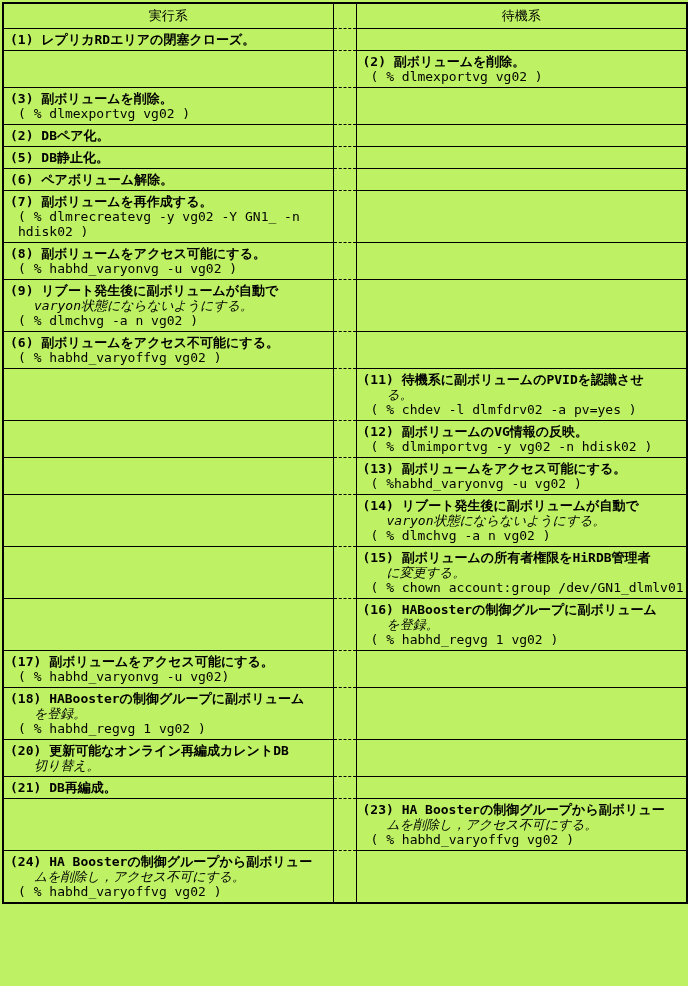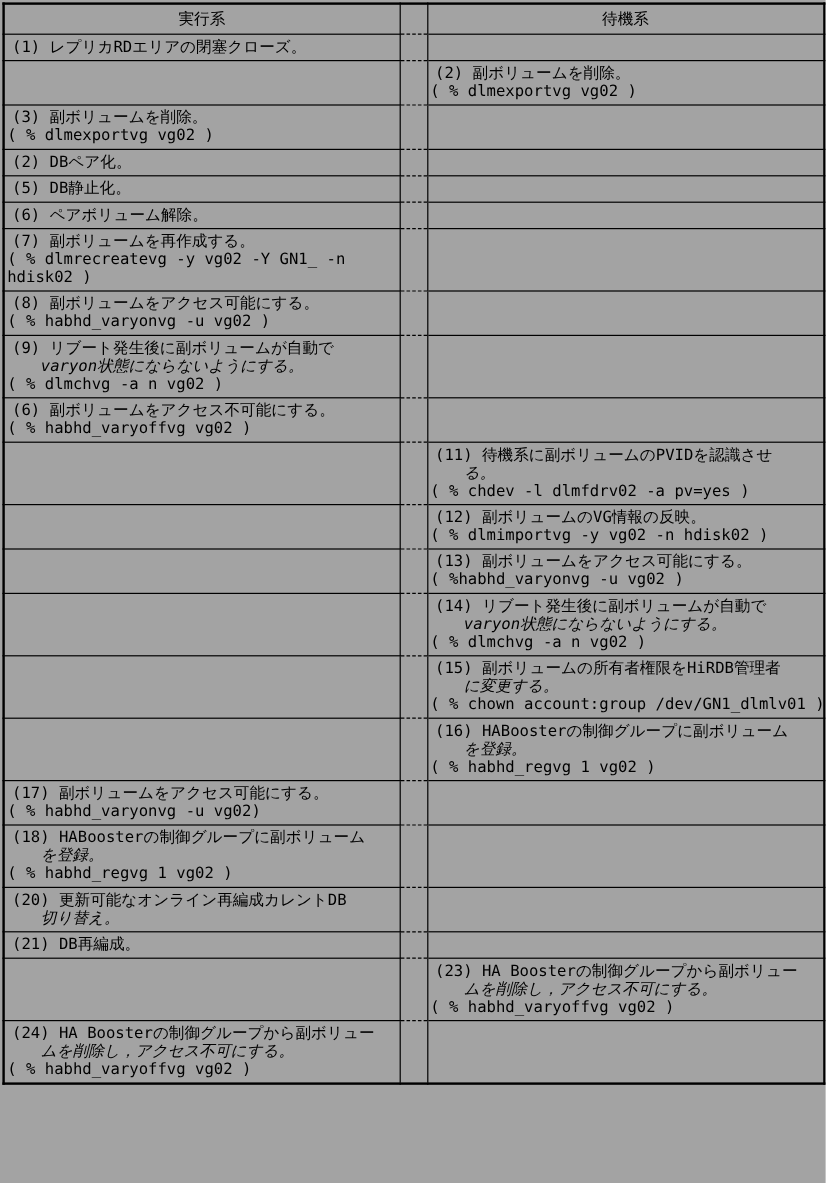--- a/index.html
+++ b/index.html
@@ -4,21 +4,21 @@
 <style>
   html, body {
     margin: 0;
     padding: 0;
     background: #ffffff;
   }
   .page {
     width: 688px;
     height: 986px;
     box-sizing: border-box;
-    background: #a3a3a3;
+    background: #bef264;
     padding: 2px;
     font-family: "DejaVu Sans Mono", "Liberation Mono", monospace;
     color: #000000;
   }
   table.proc {
     border-collapse: collapse;
     table-layout: fixed;
     width: 684px;
     border: 2px solid #000000;
   }
@@ -50,23 +50,23 @@
     overflow: hidden;
   }
   td.mid {
     border-left: 1px solid #000000;
     border-right: 1px solid #000000;
     border-top: 1px dashed #000000;
     border-bottom: 1px dashed #000000;
     padding: 0;
   }
   .line { white-space: pre; }
-  .line-title { padding-left: 5px; }
+  .line-title { padding-left: 5px; font-weight: bold; }
   .line-cont  { padding-left: 29px; font-style: italic; }
-  .line-cmd   { padding-left: 1px; }
+  .line-cmd   { padding-left: 13px; }
 </style>
 </head>
 <body>
 
 <div class="page">
   <table class="proc">
     <colgroup>
       <col class="c-left">
       <col class="c-mid">
       <col class="c-right">

